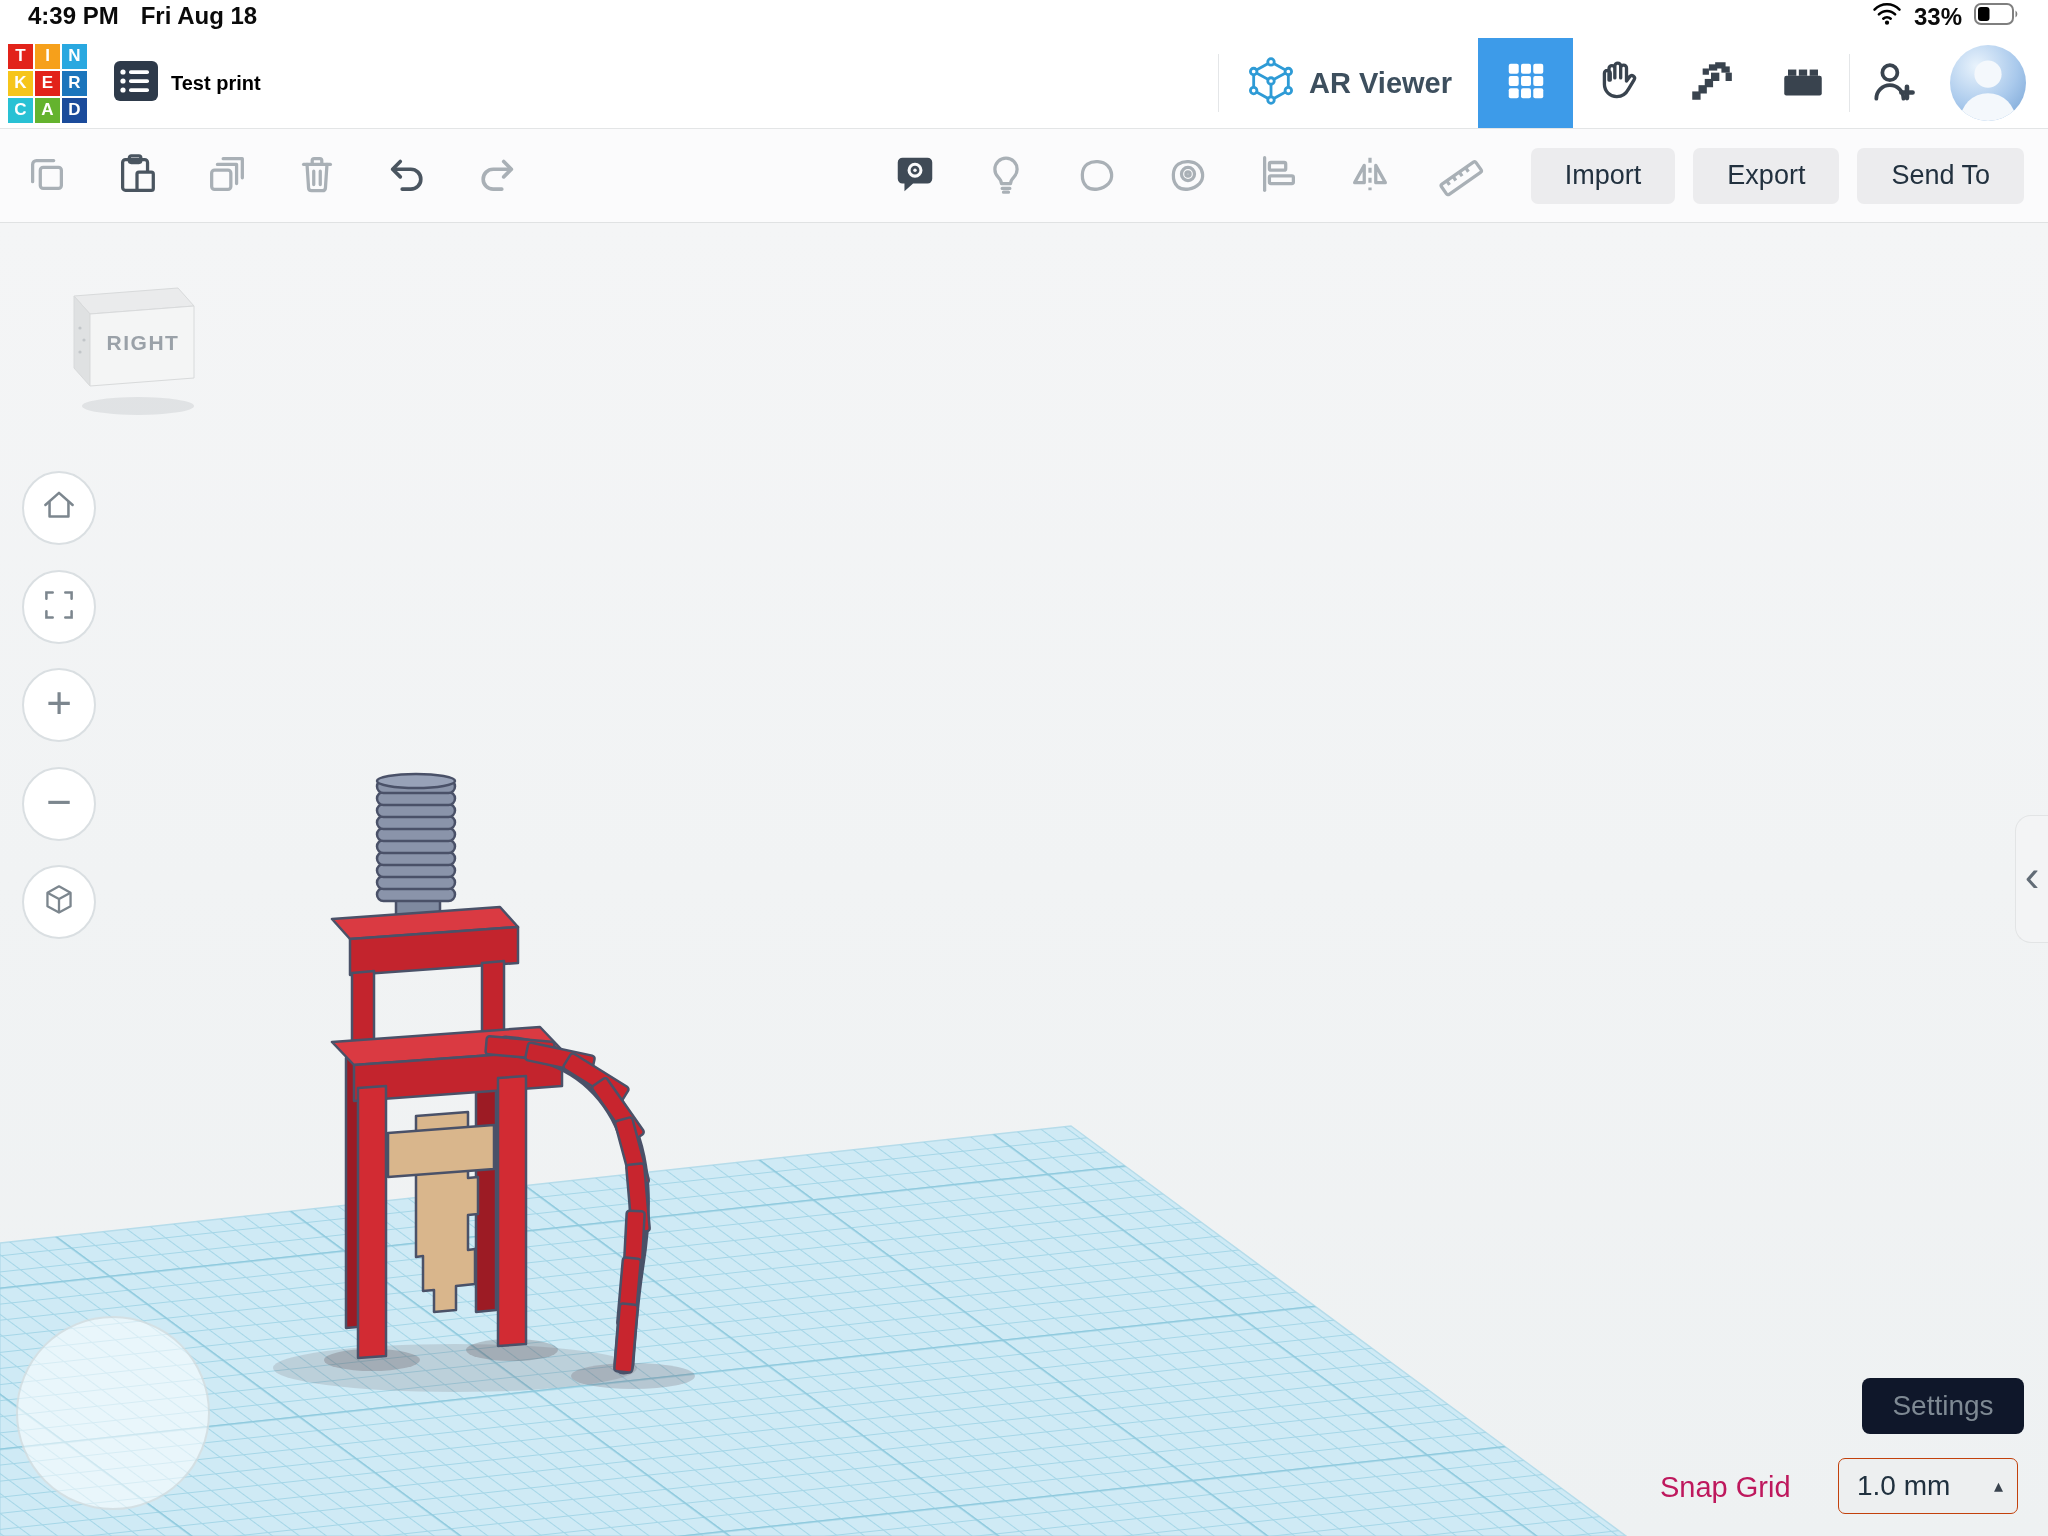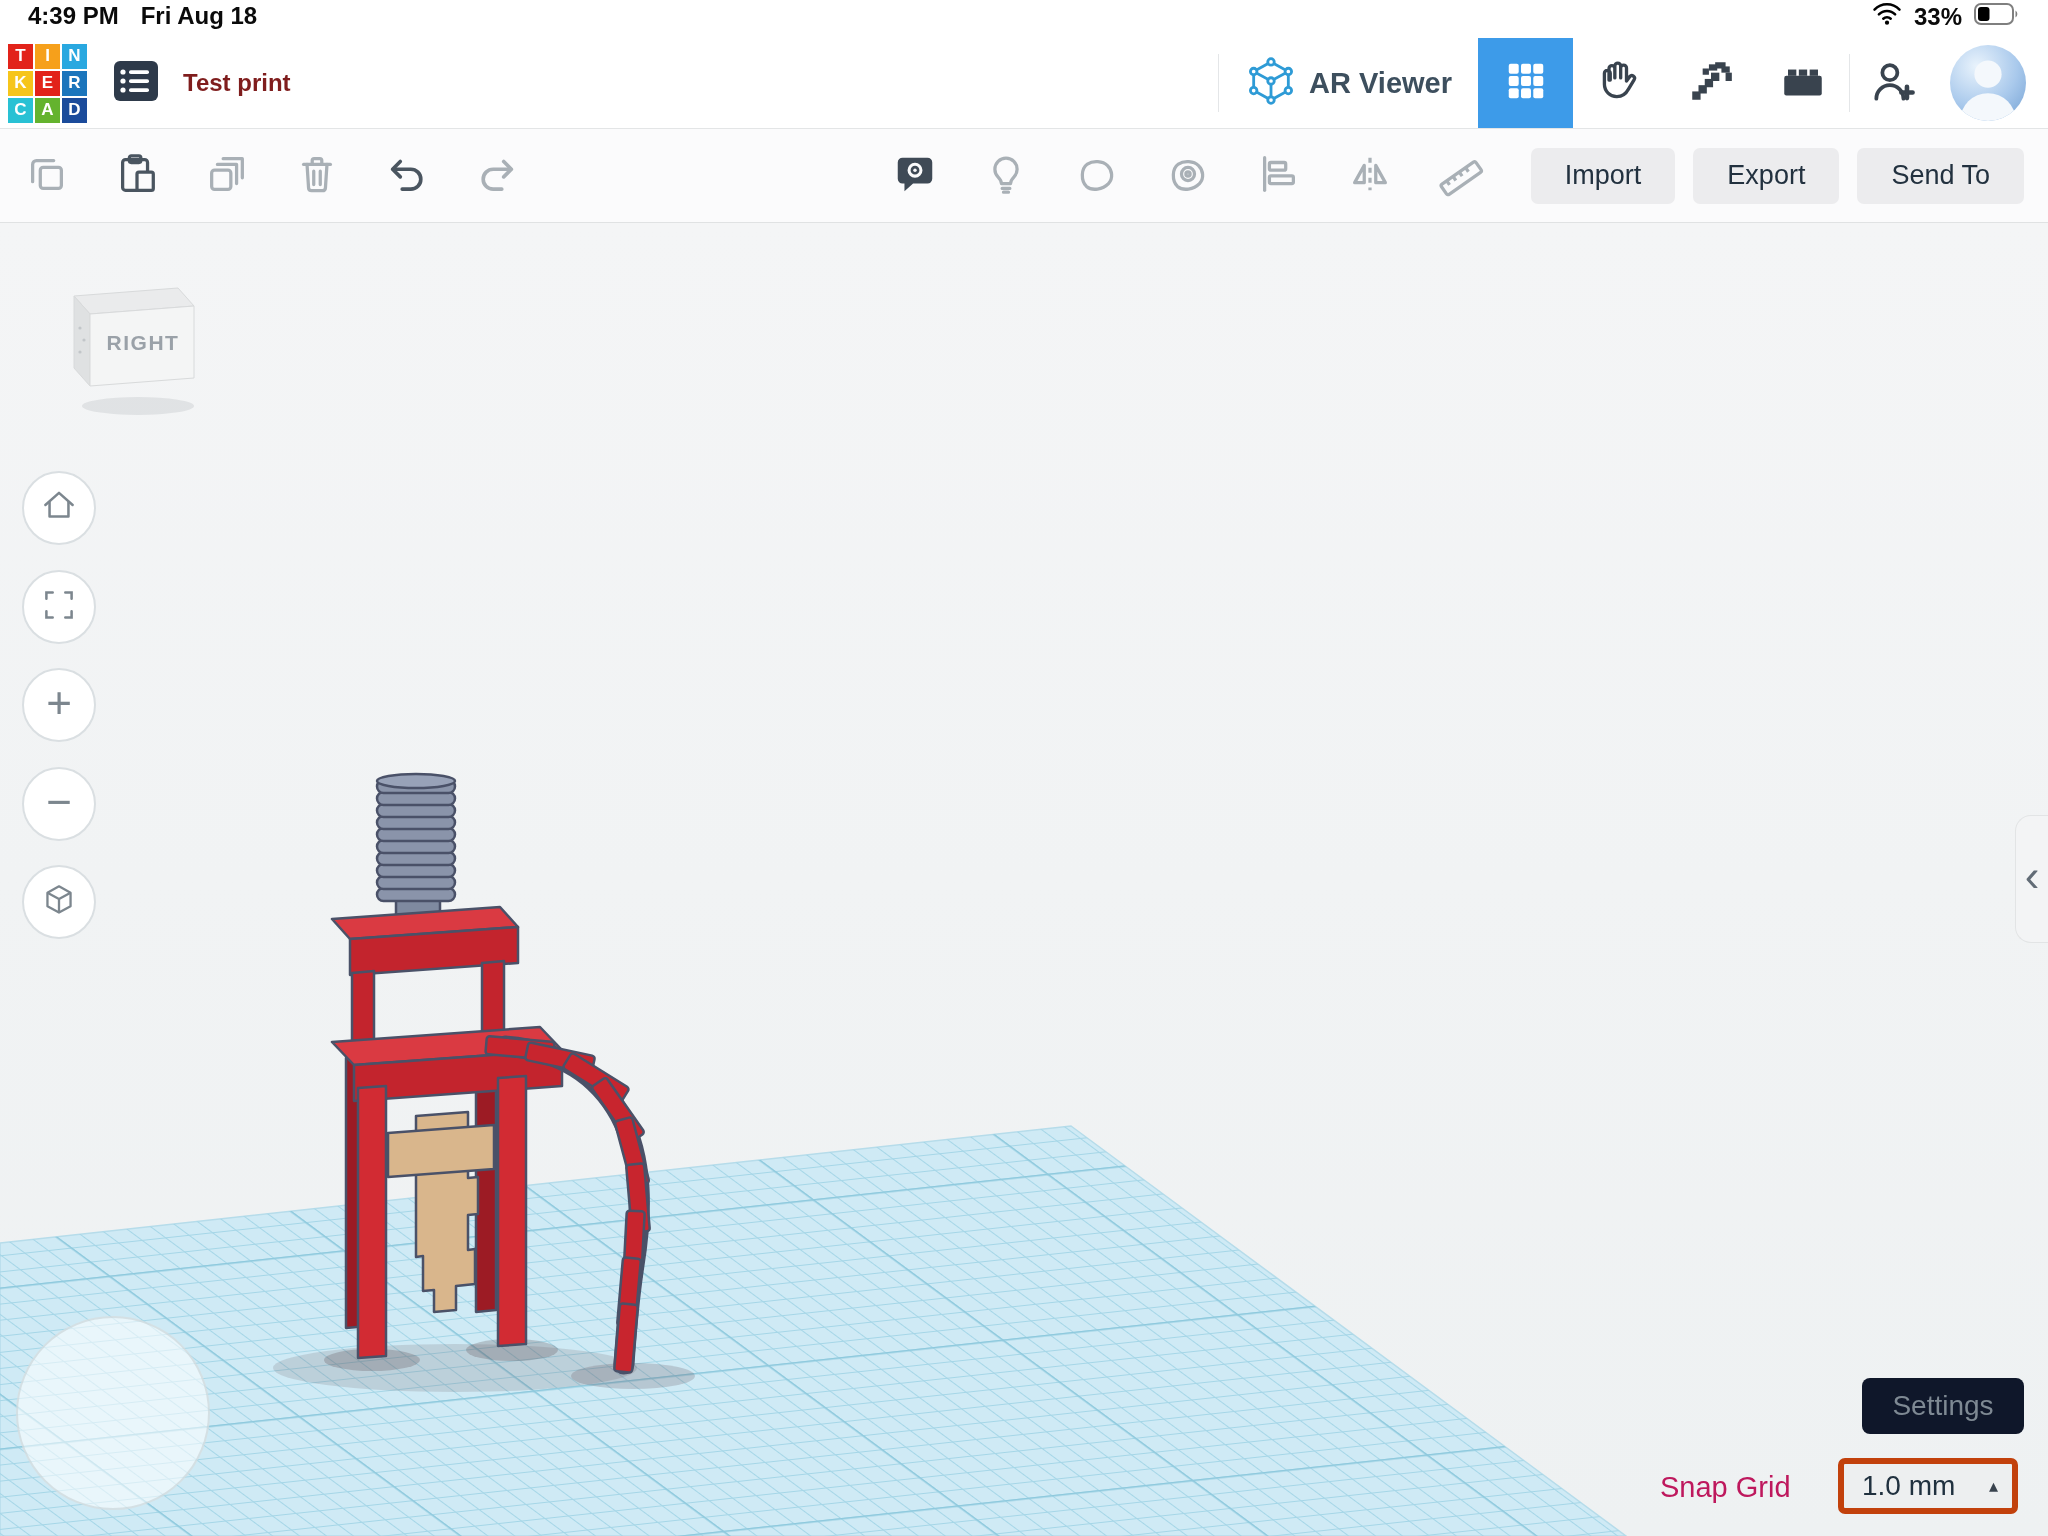--- a/index.html
+++ b/index.html
@@ -14,21 +14,21 @@
     display:flex;align-items:flex-start;padding:2px 28px 0 28px;box-sizing:border-box;
     font-size:24px;font-weight:700;color:#0a0a0a;z-index:30;}
   .sb-date{margin-left:22px;font-weight:600;}
   .sb-right{margin-left:auto;display:flex;align-items:center;gap:12px;font-weight:700;}
   
   .header{position:absolute;top:38px;left:0;width:100%;height:91px;background:#fff;
     border-bottom:1px solid #e3e5e6;display:flex;align-items:center;z-index:30;box-sizing:border-box;}
   .logo{margin-left:8px;display:grid;grid-template-columns:repeat(3,25px);grid-auto-rows:25px;gap:2px;cursor:pointer;}
   .logo-tile{display:flex;align-items:center;justify-content:center;color:#fff;font-weight:700;font-size:17px;}
   .doc-icon{margin-left:26px;display:flex;align-items:center;}
-  .title{margin-left:24px;font-size:24px;font-weight:700;color:#7f1d1d;}
+  .title{margin-left:12px;font-size:20px;font-weight:700;color:#000000;}
   .header-right{margin-left:auto;display:flex;align-items:center;height:100%;}
   .hsep{width:1px;height:58px;background:#e4e6e8;}
   .ar-group{display:flex;align-items:center;gap:12px;padding:0 26px;height:100%;font-weight:bold;}
   .ar-label{font-size:29px;color:#3d4f5e;}
   .btn-grid-active{width:95px;height:100%;background:#3d9be9;display:flex;align-items:center;justify-content:center;}
   .hdr-btn{width:92px;height:100%;display:flex;align-items:center;justify-content:center;}
   .avatar{width:76px;height:76px;border-radius:50%;margin:0 22px 0 14px;flex:0 0 auto;
     background:radial-gradient(circle at 35% 28%, #e9f3fc, #a9c9ec 55%, #719fd2);
     overflow:hidden;display:flex;align-items:flex-end;justify-content:center;}
   
@@ -59,21 +59,21 @@
   .collapse-tab{position:absolute;right:0;top:815px;width:32px;height:126px;background:#f3f4f5;
     border:1px solid #e2e4e5;border-right:none;border-radius:16px 0 0 16px;display:flex;align-items:center;
     justify-content:center;z-index:10;cursor:pointer;}
   .collapse-glyph{font-size:44px;color:#626c76;margin-top:-6px;}
   .settings-btn{position:absolute;left:1862px;top:1378px;width:162px;height:56px;background:#0f172a;
     border-radius:8px;display:flex;align-items:center;justify-content:center;font-size:28px;color:#7e8993;
     z-index:10;cursor:pointer;}
   .snap-label{position:absolute;left:1660px;top:1460px;height:54px;line-height:54px;font-size:29px;
     color:#be185d;z-index:10;}
   .snap-select{position:absolute;left:1838px;top:1458px;width:180px;height:56px;background:#edeff0;
-    border:6px solid #c2410c;border-radius:7px;box-sizing:border-box;display:flex;align-items:center;
+    border:1px solid #c2410c;border-radius:7px;box-sizing:border-box;display:flex;align-items:center;
     padding:0 14px 0 18px;font-size:28px;color:#20313f;z-index:10;cursor:pointer;}
   .snap-caret{margin-left:auto;font-size:18px;color:#39434e;}
 </style>
 </head>
 <body>
 
 <div class="statusbar">
   <span>4:39 PM</span>
   <span class="sb-date">Fri Aug 18</span>
   <div class="sb-right">

